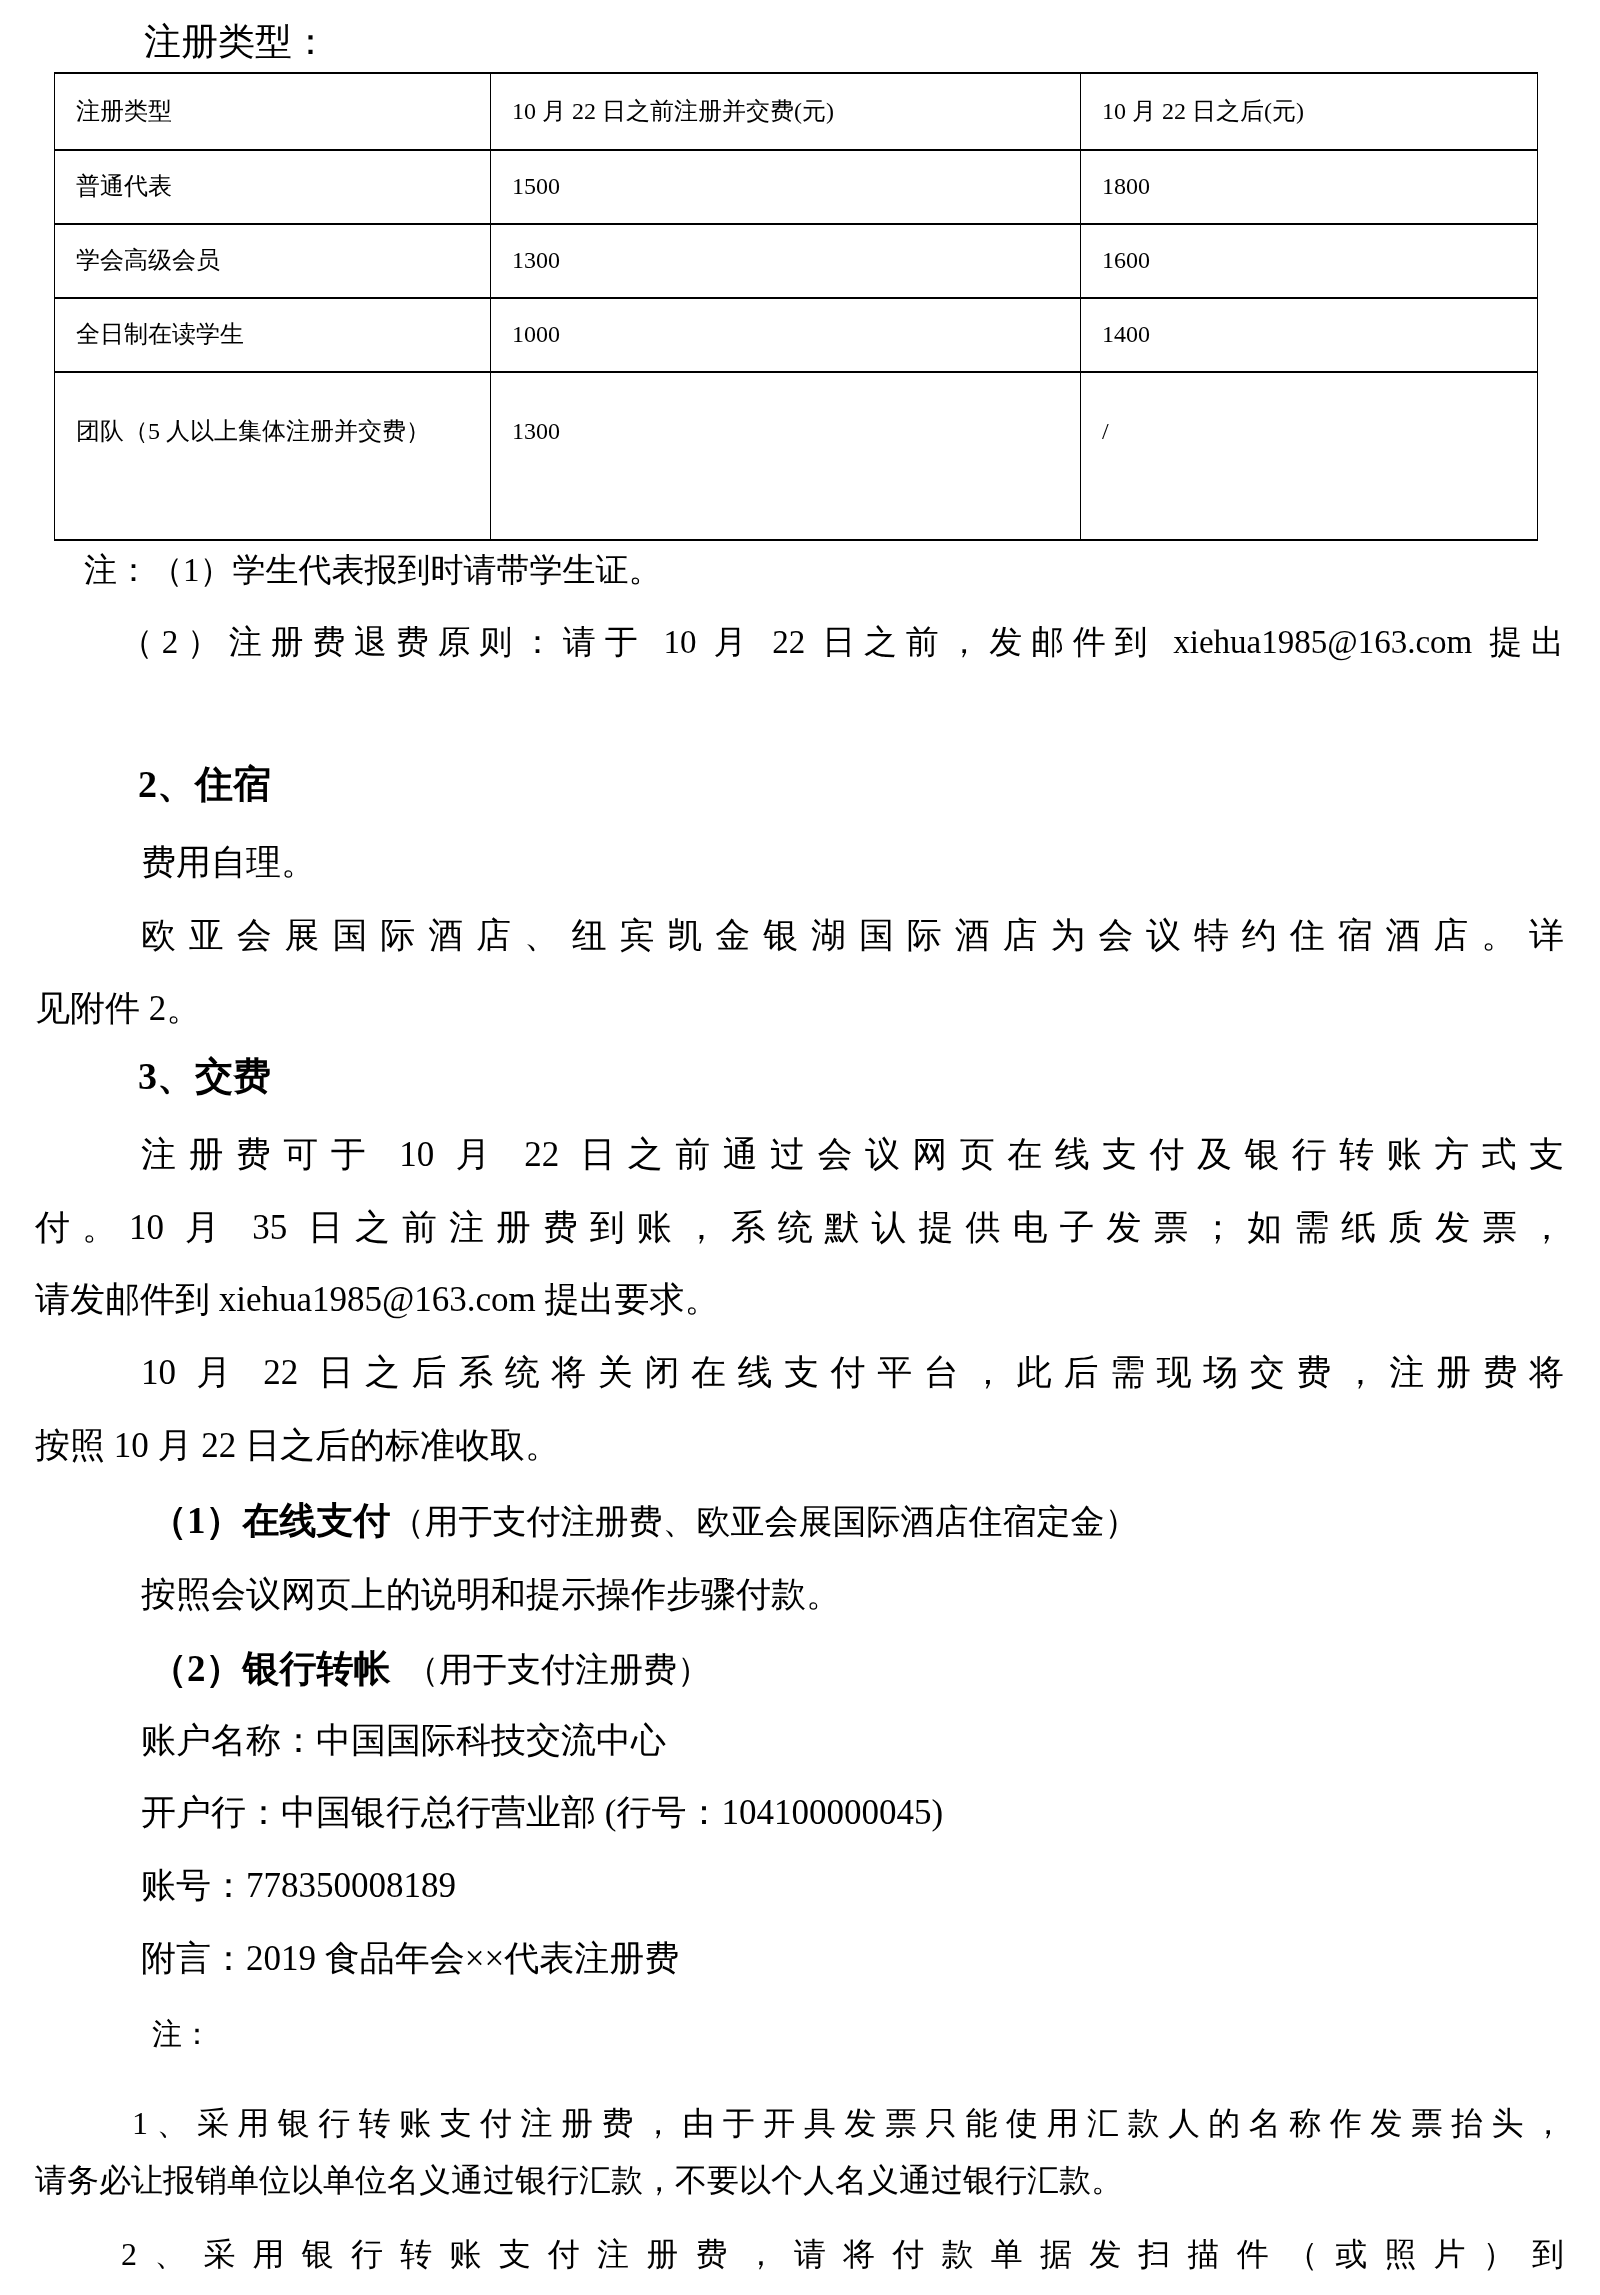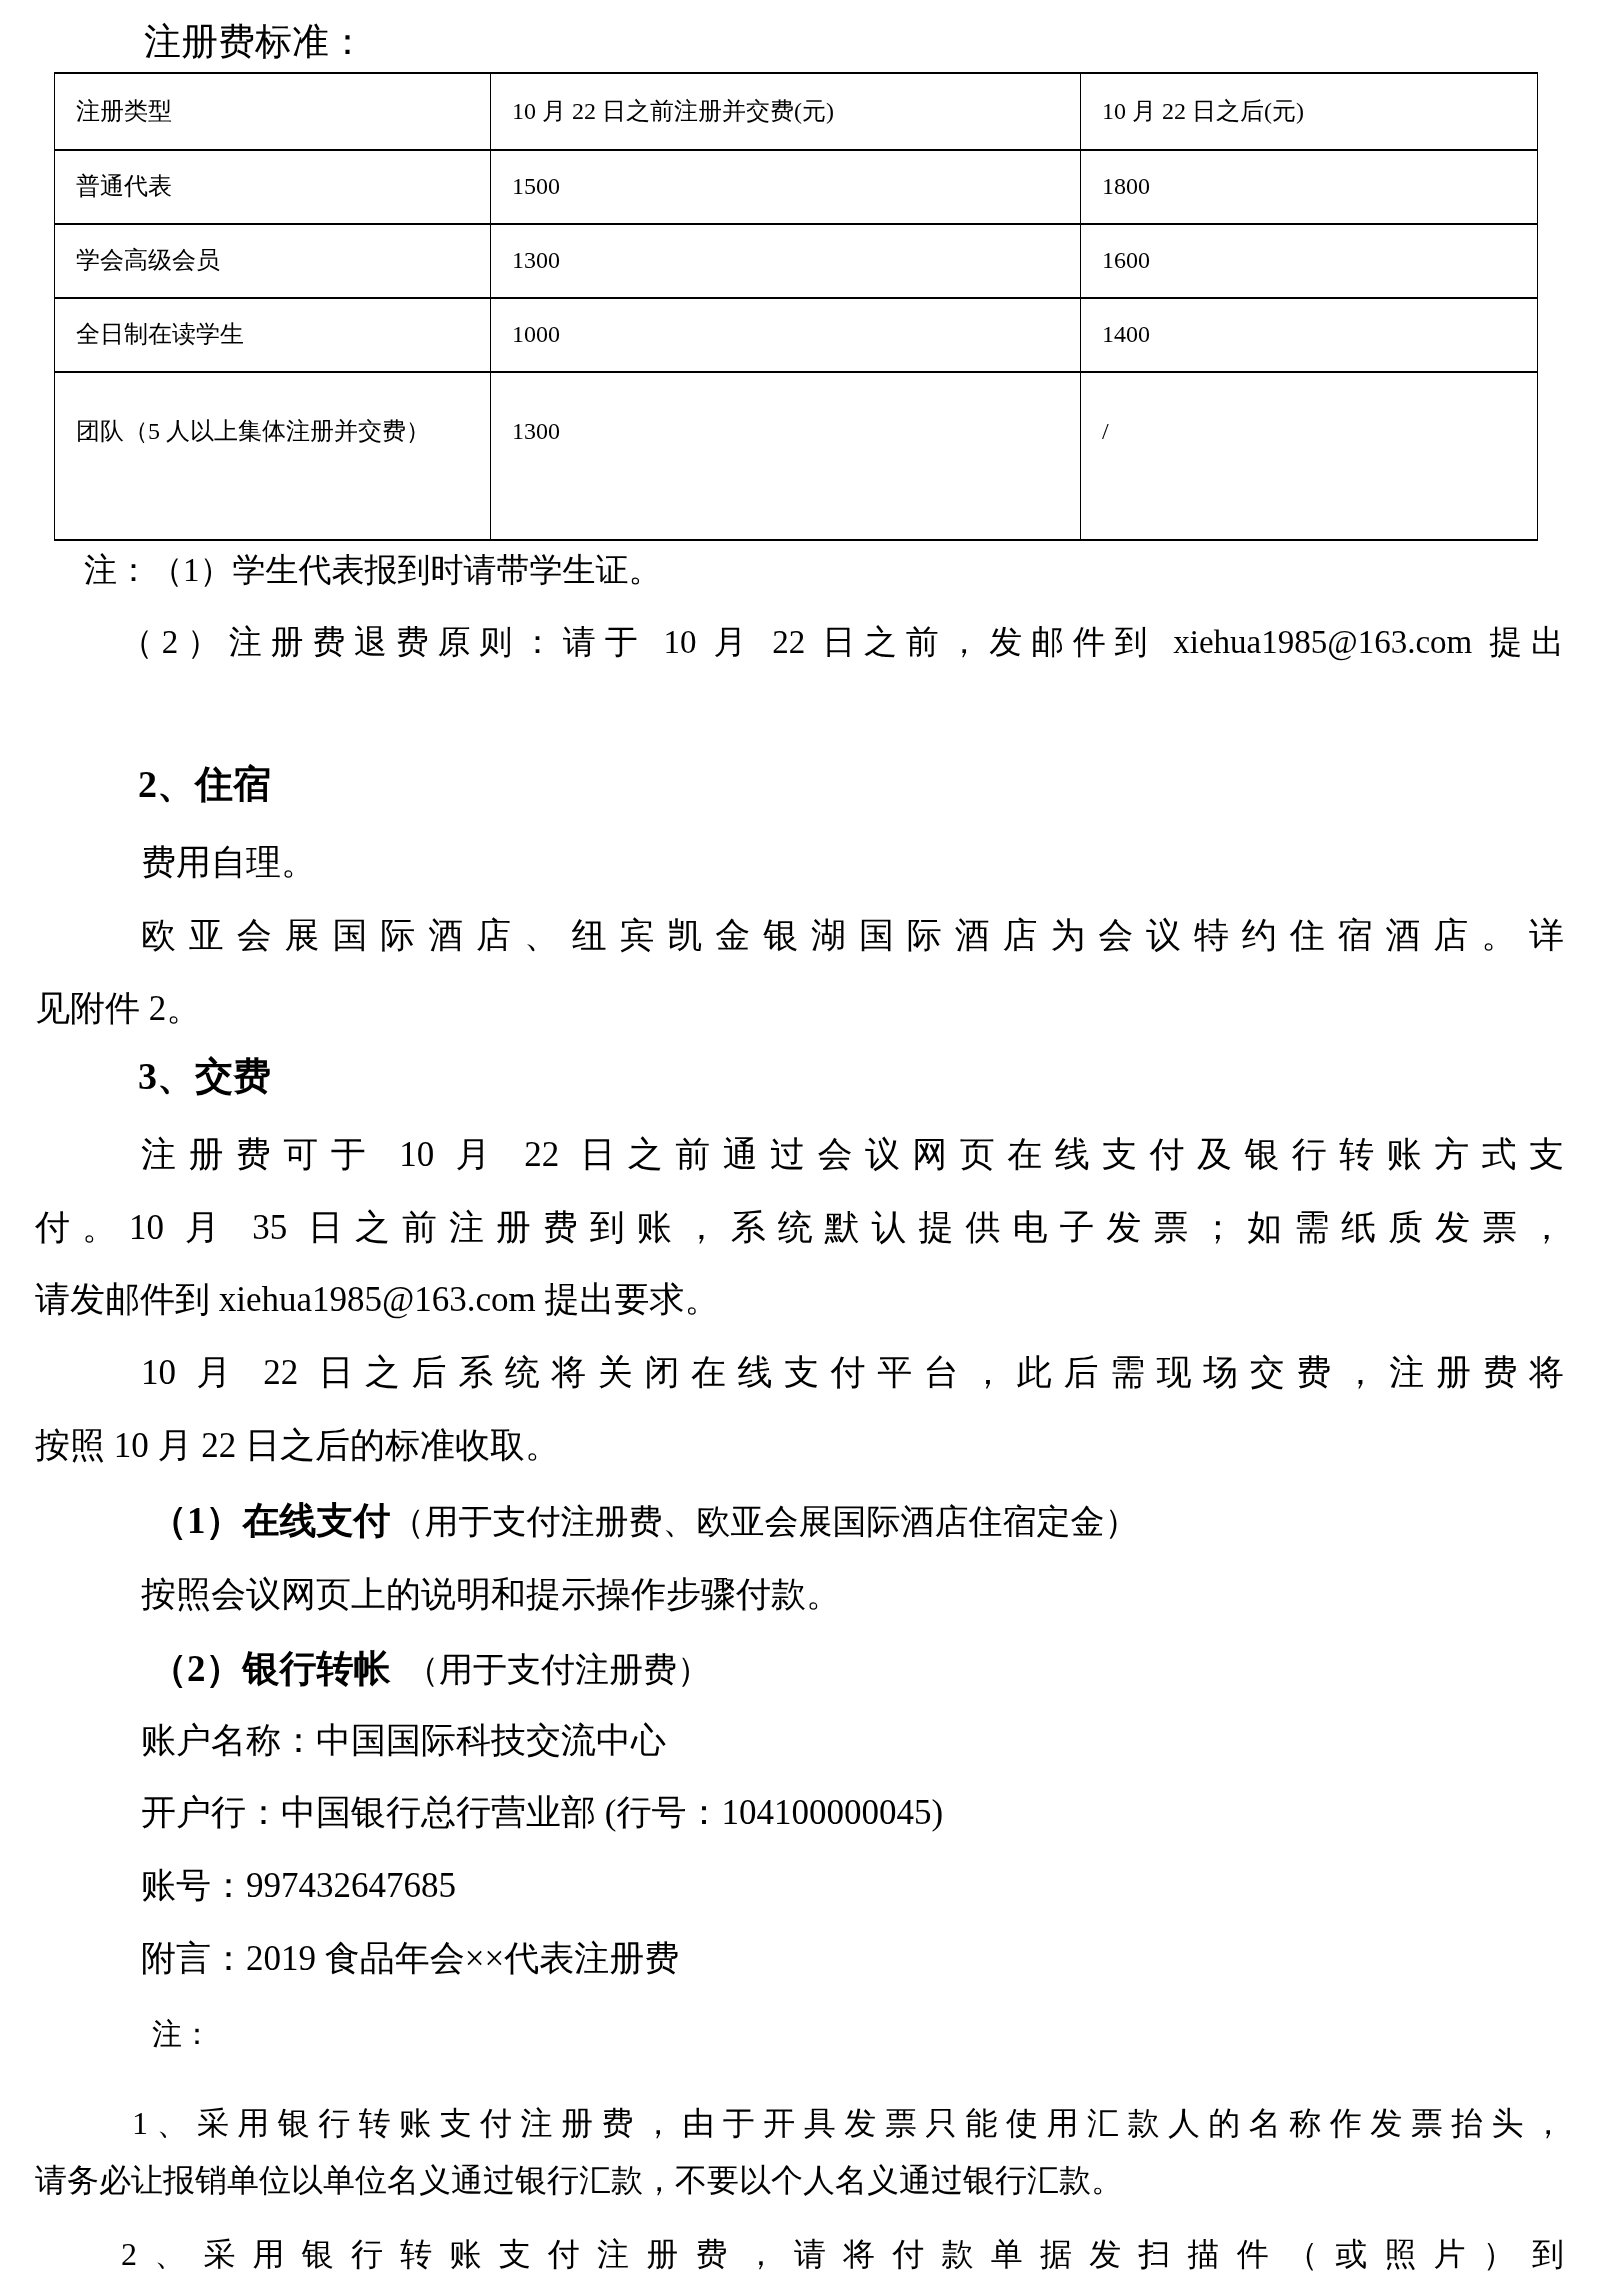--- a/index.html
+++ b/index.html
@@ -53,21 +53,21 @@
     padding-top: 21px;
     line-height: 74px;
   }
   td.team-type { padding-right: 58px; }
 </style>
 </head>
 <body>
 
 <div class="page">
 
-  <div class="abs body-text" style="left:144px; top:19px; font-size:37px;">注册费标准：</div>
+  <div class="abs body-text" style="left:144px; top:19px; font-size:37px;">注册类型：</div>
 
   <table class="fee">
     <colgroup>
       <col style="width:436px">
         <col style="width:590px">
         <col style="width:457px">
     </colgroup>
     <tbody>
       <tr class="r-header">
         <td>注册类型</td>
@@ -116,21 +116,21 @@
     <span class="item-label">（1）在线支付</span><span class="item-desc">（用于支付注册费、欧亚会展国际酒店住宿定金）</span>
   </div>
   <div class="abs body-text" style="left:141px; top:1573px;">按照会议网页上的说明和提示操作步骤付款。</div>
 
   <div class="abs" style="left:150px; top:1646px; white-space:nowrap;">
     <span class="item-label">（2）银行转帐</span><span class="item-desc gap-before">（用于支付注册费）</span>
   </div>
 
   <div class="abs body-text" style="left:141px; top:1719px;">账户名称：中国国际科技交流中心</div>
   <div class="abs body-text" style="left:141px; top:1791px;">开户行：中国银行总行营业部 (行号：104100000045)</div>
-  <div class="abs body-text" style="left:141px; top:1864px;">账号：997432647685</div>
+  <div class="abs body-text" style="left:141px; top:1864px;">账号：778350008189</div>
   <div class="abs body-text" style="left:141px; top:1937px;">附言：2019 食品年会××代表注册费</div>
 
   <div class="abs tiny-note" style="left:152px; top:2015px;">注：</div>
   <div class="abs small-note fit" style="left:132px; top:2087px;margin-top:16px;">1、采用银行转账支付注册费，由于开具发票只能使用汇款人的名称作发票抬头，</div>
   <div class="abs small-note" style="left:35px; top:2160px;">请务必让报销单位以单位名义通过银行汇款，不要以个人名义通过银行汇款。</div>
   <div class="abs small-note fit" style="left:121px; top:2234px;">2、采用银行转账支付注册费，请将付款单据发扫描件（或照片）到</div>
 
 </div>
 
 

